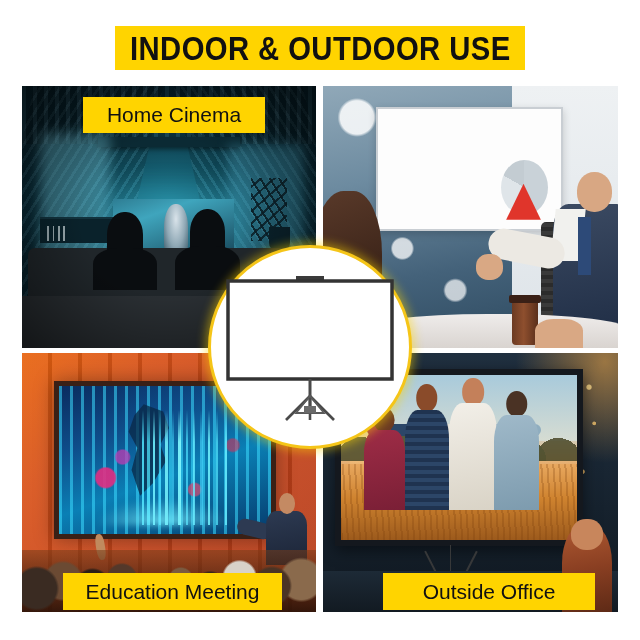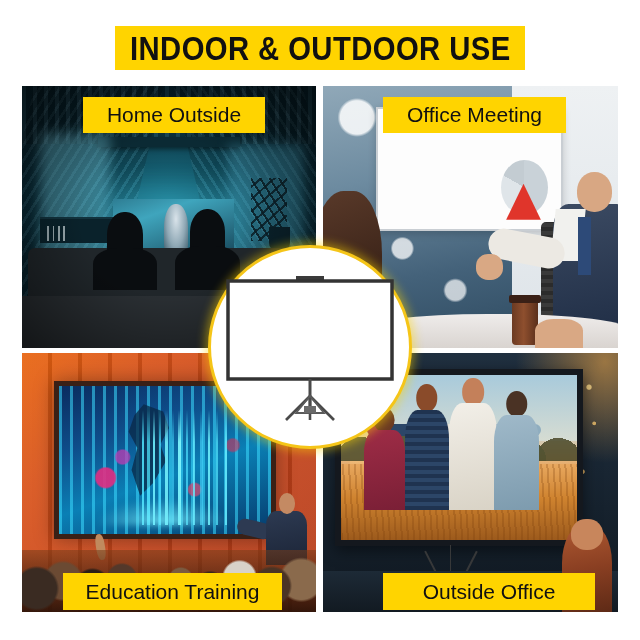--- a/index.html
+++ b/index.html
@@ -509,27 +509,24 @@
         <div class="oc-tri-leg" style="left:50%;transform:rotate(27deg);transform-origin:bottom center;"></div>
         <div class="oc-tri-leg" style="left:50%;transform:rotate(-27deg);transform-origin:bottom center;"></div>
       </div>
       <div class="oc-ground"></div>
       <div class="oc-watcher"></div>
       <div class="oc-watcher-head"></div>
     </div>
   </div>
 
   <div class="label" id="lbl-tl">
-    <span>Home Outside</span>
-  </div>
-  <div class="label" id="lbl-tr">
-    <span>Office Meeting</span>
+    <span>Home Cinema</span>
   </div>
   <div class="label" id="lbl-bl">
-    <span>Education Training</span>
+    <span>Education Meeting</span>
   </div>
   <div class="label" id="lbl-br">
     <span>Outside Office</span>
   </div>
 
   <div class="badge">
     <svg width="176" height="150" viewBox="0 0 176 150">
 
       <rect x="74" y="4" width="28" height="5" fill="#3a3a3a"></rect>
 

